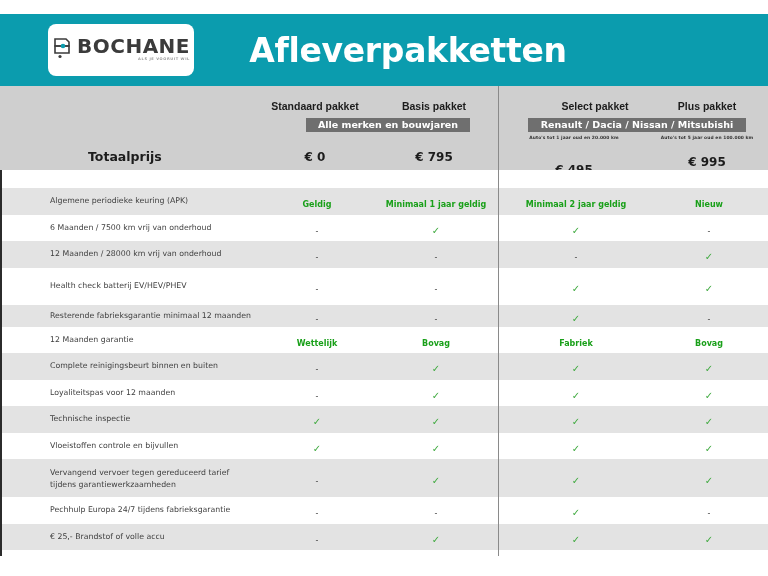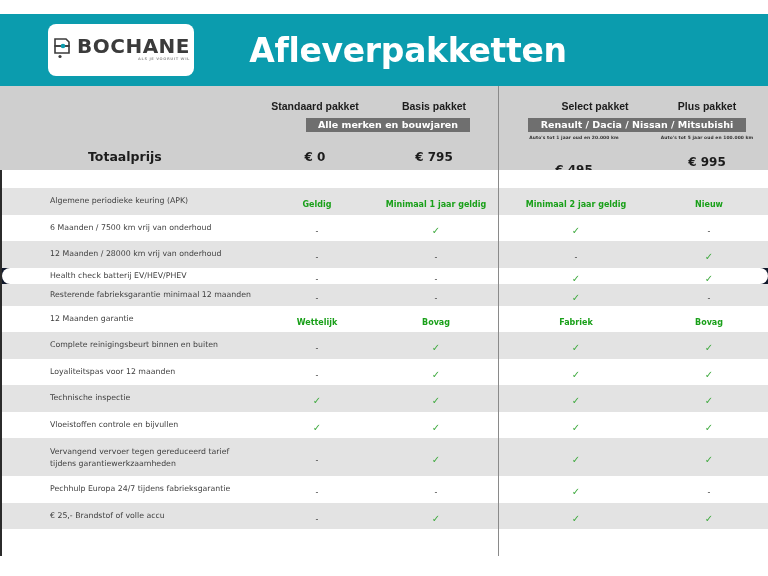--- a/index.html
+++ b/index.html
@@ -311,21 +311,21 @@
           <div class="cell c3"><span class="v-check">✓</span></div>
           <div class="cell c4"><span class="v-dash">-</span></div>
         </div>
         <div class="row alt" style="height: 26.5px;">
           <div class="row-label">12 Maanden / 28000 km vrij van onderhoud</div>
           <div class="cell c1"><span class="v-dash">-</span></div>
           <div class="cell c2"><span class="v-dash">-</span></div>
           <div class="cell c3"><span class="v-dash">-</span></div>
           <div class="cell c4"><span class="v-check">✓</span></div>
         </div>
-        <div class="row plain" style="height: 16px; border-radius: 8px;">
+        <div class="row plain" style="height: 37px;">
           <div class="row-label">Health check batterij EV/HEV/PHEV</div>
           <div class="cell c1"><span class="v-dash">-</span></div>
           <div class="cell c2"><span class="v-dash">-</span></div>
           <div class="cell c3"><span class="v-check">✓</span></div>
           <div class="cell c4"><span class="v-check">✓</span></div>
         </div>
         <div class="row alt" style="height: 22px;">
           <div class="row-label">Resterende fabrieksgarantie minimaal 12 maanden</div>
           <div class="cell c1"><span class="v-dash">-</span></div>
           <div class="cell c2"><span class="v-dash">-</span></div>

